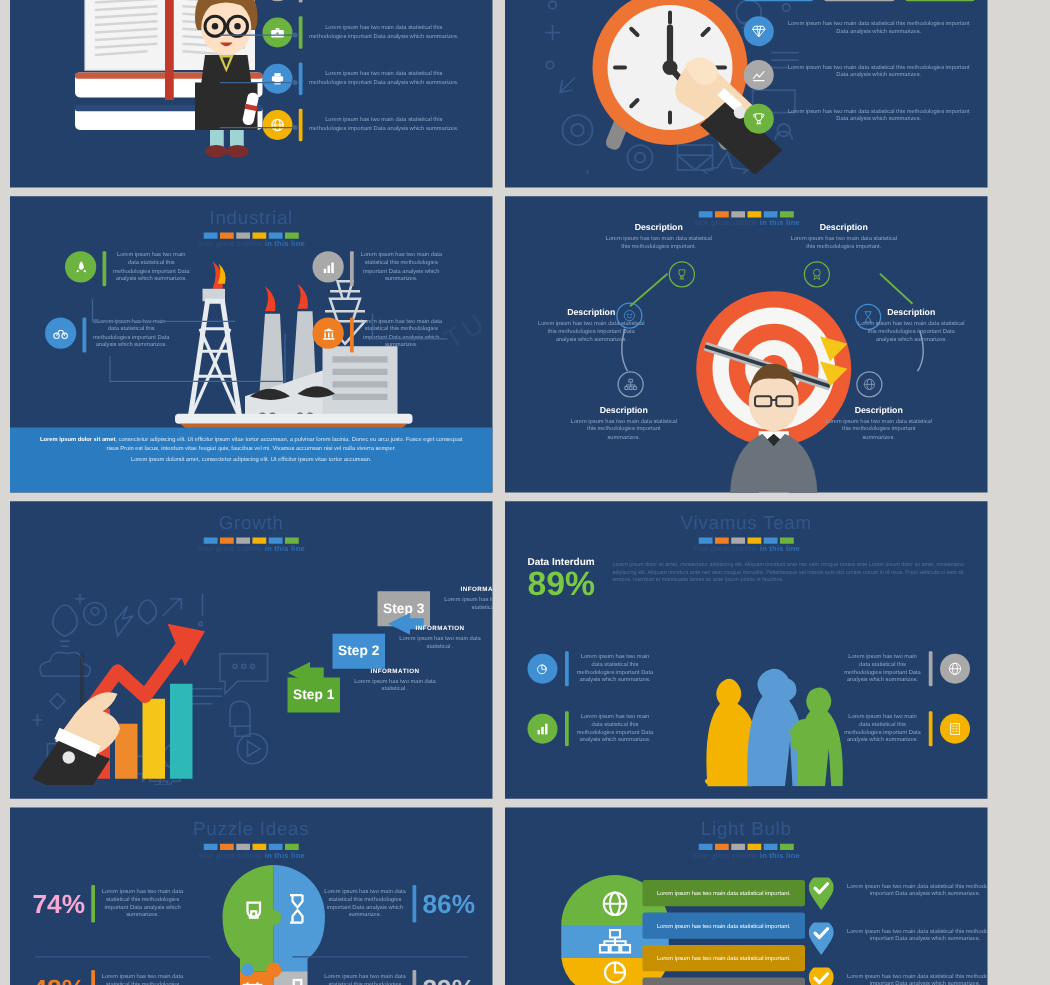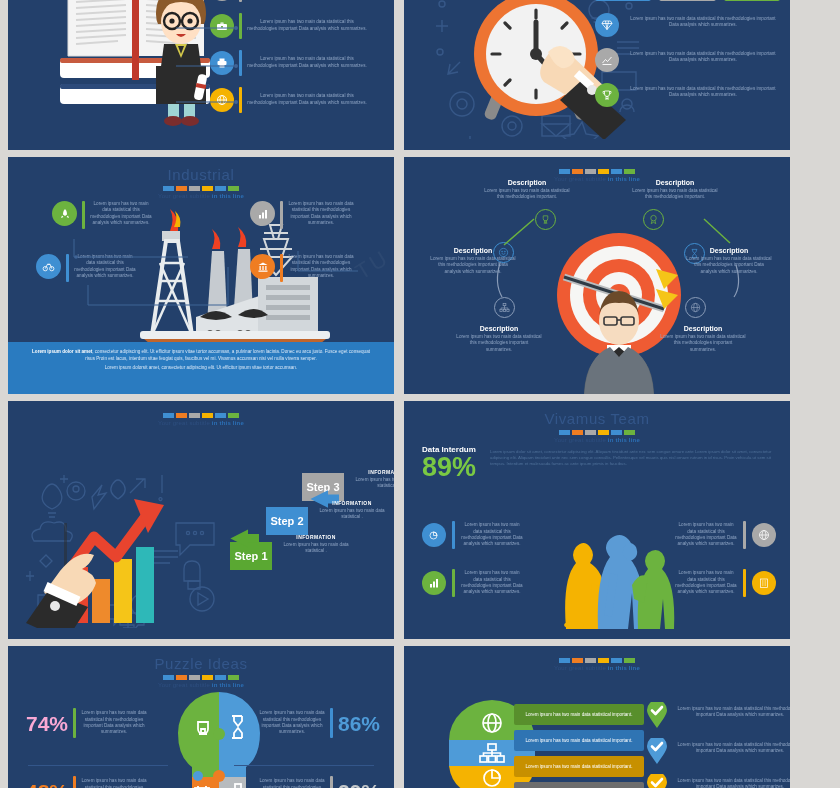--- a/index.html
+++ b/index.html
@@ -506,20 +506,21 @@
       <div class="body-txt">Lorem ipsum has two main data statistical this methodologies important summarizes.</div>
     </div>
     <div class="d" style="right:44px;top:168px">
       <h4>Description</h4>
       <div class="body-txt">Lorem ipsum has two main data statistical this methodologies important summarizes.</div>
     </div>
   </div>
 
   <div class="slide s5">
     <div class="ttl">
+      <h2>Growth</h2>
       <div class="dashes">
         <i style="background:#3f8fd2"></i>
           <i style="background:#ef7d22"></i>
           <i style="background:#a9a9a9"></i>
           <i style="background:#f5b301"></i>
           <i style="background:#3f8fd2"></i>
           <i style="background:#6cb33f"></i>
       </div>
       <div class="sub"><span>Your great subtitle </span><b>in this line</b></div>
     </div>
@@ -728,20 +729,21 @@
     </div>
     <div class="blk" style="right:14px;top:130px;justify-content:flex-end">
       <div class="body-txt" style="width:66px">Lorem ipsum has two main data statistical this methodologies important Data analysis which summarizes.</div>
       <div class="vbar" style="height:30px;background:#a9a9a9"></div>
       <div class="pc" style="color:#c3c7ca">29%</div>
     </div>
   </div>
 
   <div class="slide r4 s8">
     <div class="ttl">
+      <h2>Light Bulb</h2>
       <div class="dashes">
         <i style="background:#3f8fd2"></i>
           <i style="background:#ef7d22"></i>
           <i style="background:#a9a9a9"></i>
           <i style="background:#f5b301"></i>
           <i style="background:#3f8fd2"></i>
           <i style="background:#6cb33f"></i>
       </div>
       <div class="sub"><span>Your great subtitle </span><b>in this line</b></div>
     </div>

